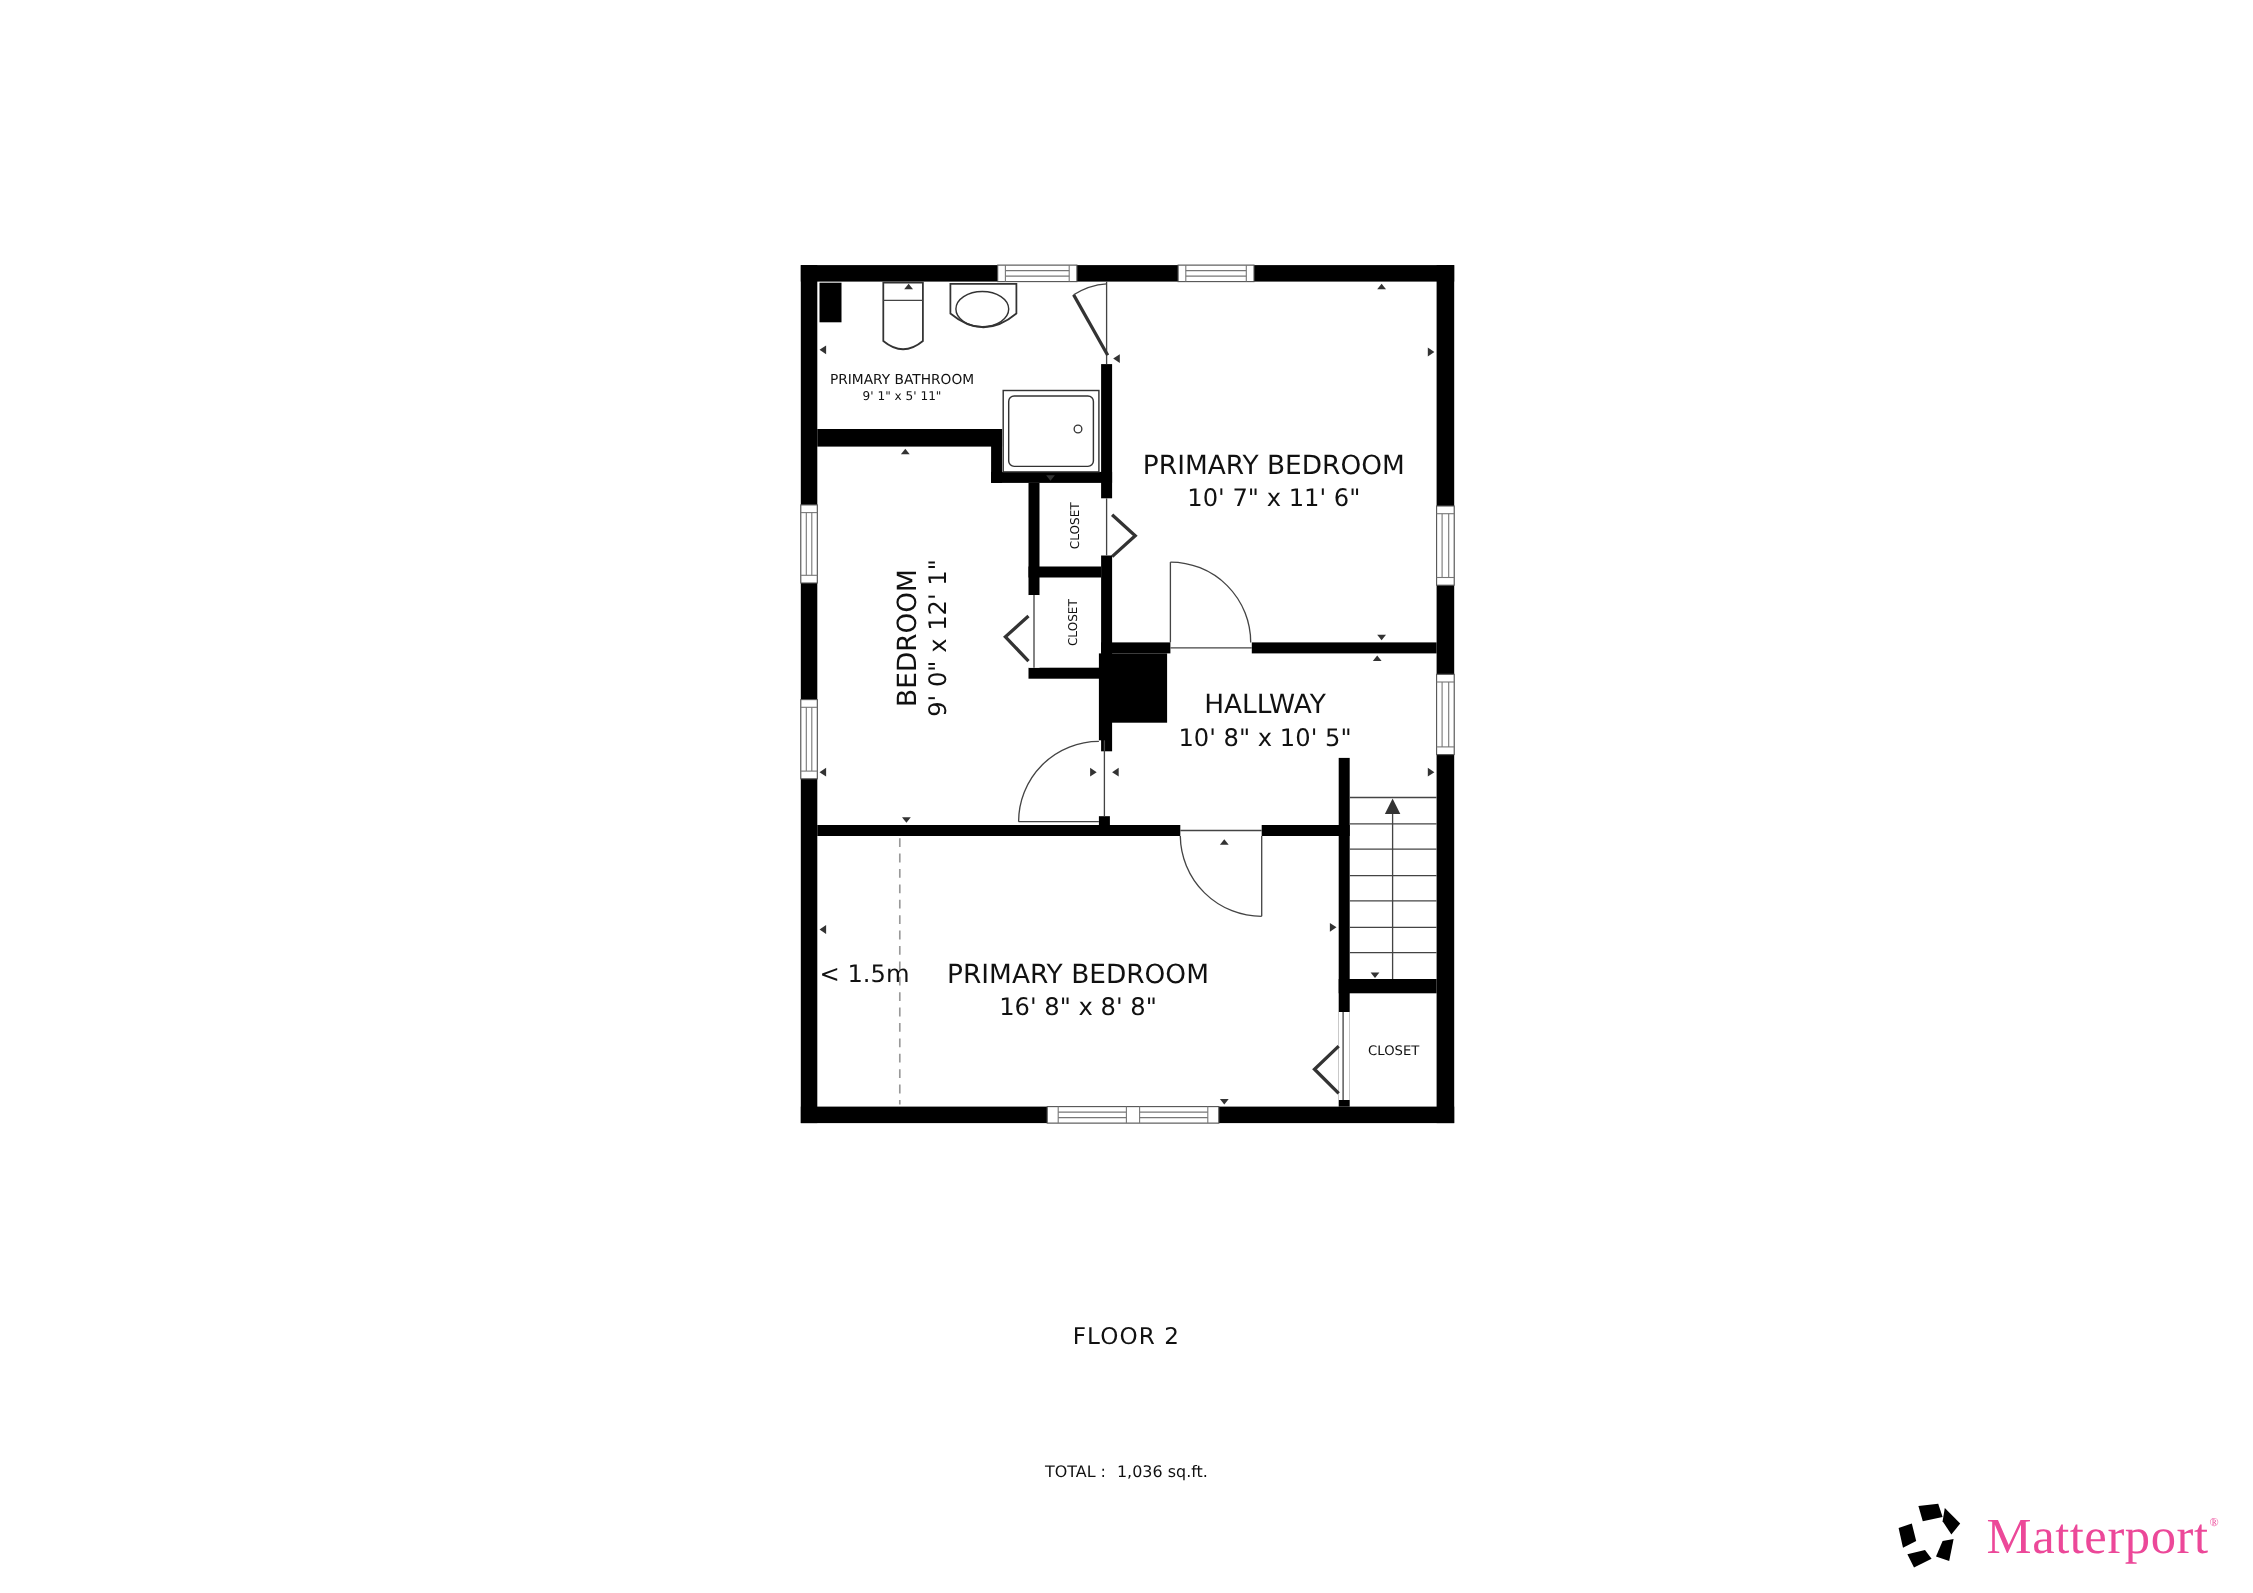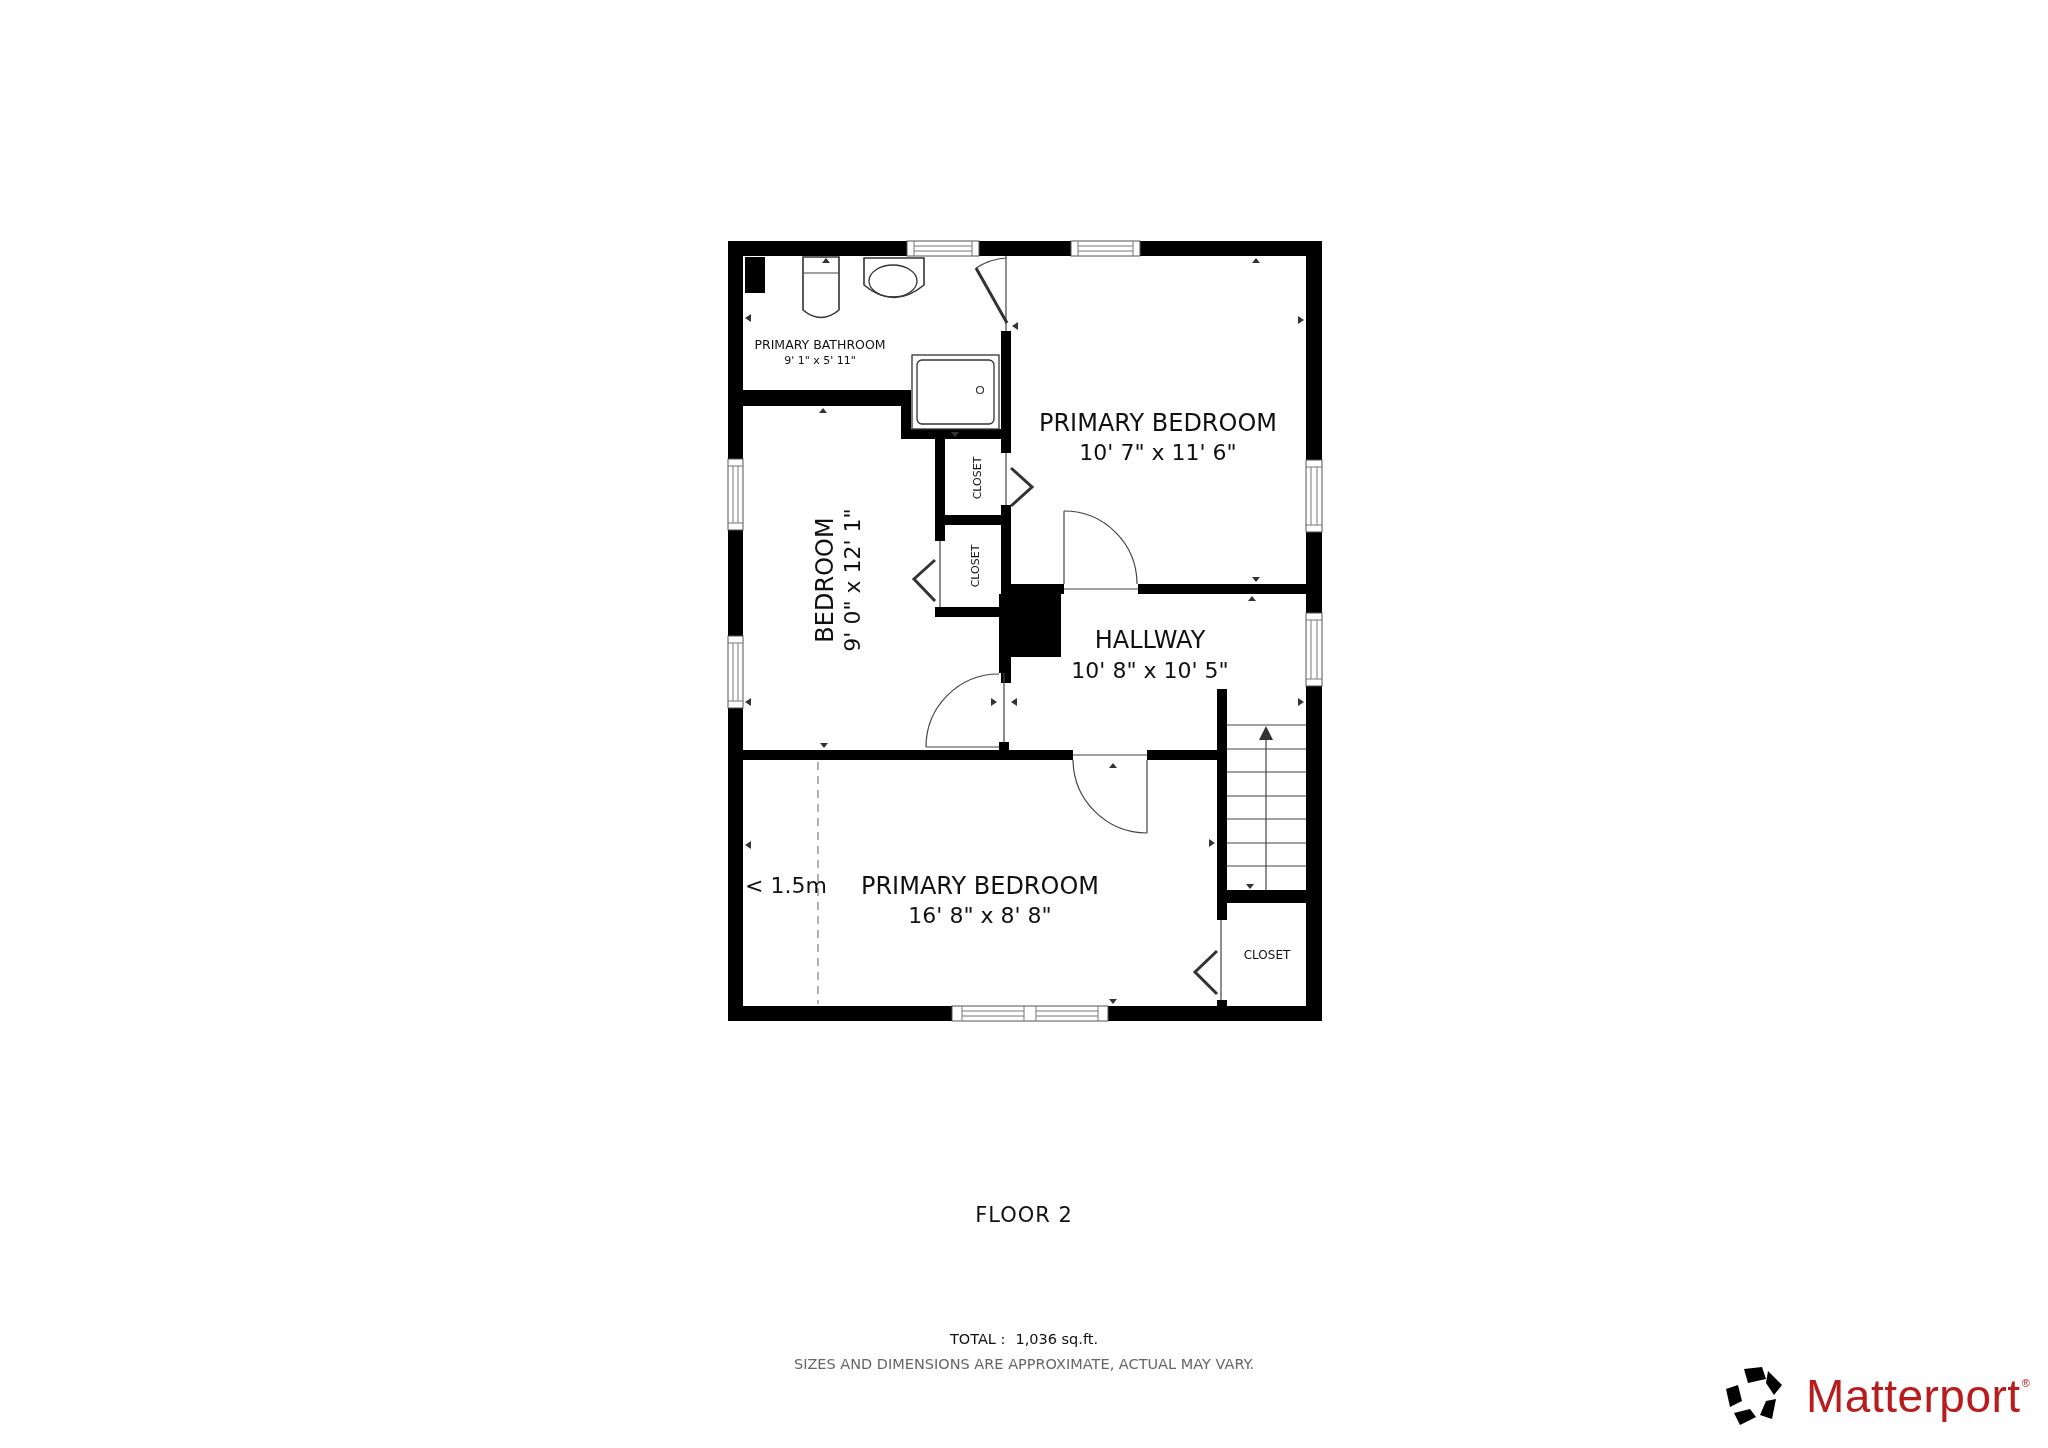--- a/index.html
+++ b/index.html
@@ -11,21 +11,21 @@
   .thin { stroke: #444; stroke-width: 1.2; fill: none; }
   .fixture { stroke: #333; stroke-width: 1.6; fill: #fff; }
   .marker { fill: #333; }
   .room-title { font-family: "DejaVu Sans", sans-serif; fill: #111; }
   .floor-label { position: absolute; left: 0; width: 2048px; top: 1203px; text-align: center; font-family: "DejaVu Sans", sans-serif; font-size: 21px; color: #111; letter-spacing: 1px; }
   .summary { position: absolute; left: 0; width: 2048px; top: 1330px; text-align: center; font-family: "DejaVu Sans", sans-serif; font-size: 14.5px; line-height: 19px; color: #111; }
   .summary .disclaimer { color: #666; margin-top: 6px; }
   .summary .gap { display: inline-block; width: 18px; }
   .logo { position: absolute; left: 1722px; top: 1362px; height: 68px; display: flex; align-items: center; }
   .logo svg { width: 66px; height: 66px; }
-  .logo-word { font-family: Liberation Sans, sans-serif; font-size: 46px; color: #b91c1c; margin-left: 18px; letter-spacing: 0.5px; position: relative; }
+  .logo-word { font-family: Liberation Serif, serif; font-size: 46px; color: #ec4899; margin-left: 18px; letter-spacing: 0.5px; position: relative; }
   .logo-reg { font-size: 11px; vertical-align: top; position: relative; top: 8px; margin-left: 1px; }
 </style>
 </head>
 <body>
 
 <svg id="plan" viewBox="0 0 2048 1448" xmlns="http://www.w3.org/2000/svg">
 
   <g>
     <rect class="wall" x="728" y="241" width="594" height="15"></rect>
     <rect class="wall" x="728" y="1006" width="594" height="15"></rect>
@@ -245,21 +245,20 @@
     <text class="room-title" x="1267" y="959" font-size="12" text-anchor="middle">CLOSET</text>
   </g>
 </svg>
 
 <div class="floor-label">FLOOR 2</div>
 
 <div class="summary">
   <div>
     <span>TOTAL :</span><span class="gap" style="width:10px"></span><span>1,036 sq.ft.</span>
   </div>
-  <div class="disclaimer">SIZES AND DIMENSIONS ARE APPROXIMATE, ACTUAL MAY VARY.</div>
 </div>
 
 <div class="logo">
   <svg viewBox="0 0 66 66">
     <polygon points="22,6 40,4 44,16 26,20" fill="#000"></polygon>
     <polygon points="46,8 60,22 52,32 44,20" fill="#000"></polygon>
     <polygon points="54,36 50,56 38,52 44,38" fill="#000"></polygon>
     <polygon points="34,54 18,62 12,50 28,46" fill="#000"></polygon>
     <polygon points="8,44 4,26 16,22 20,38" fill="#000"></polygon>
   </svg>

